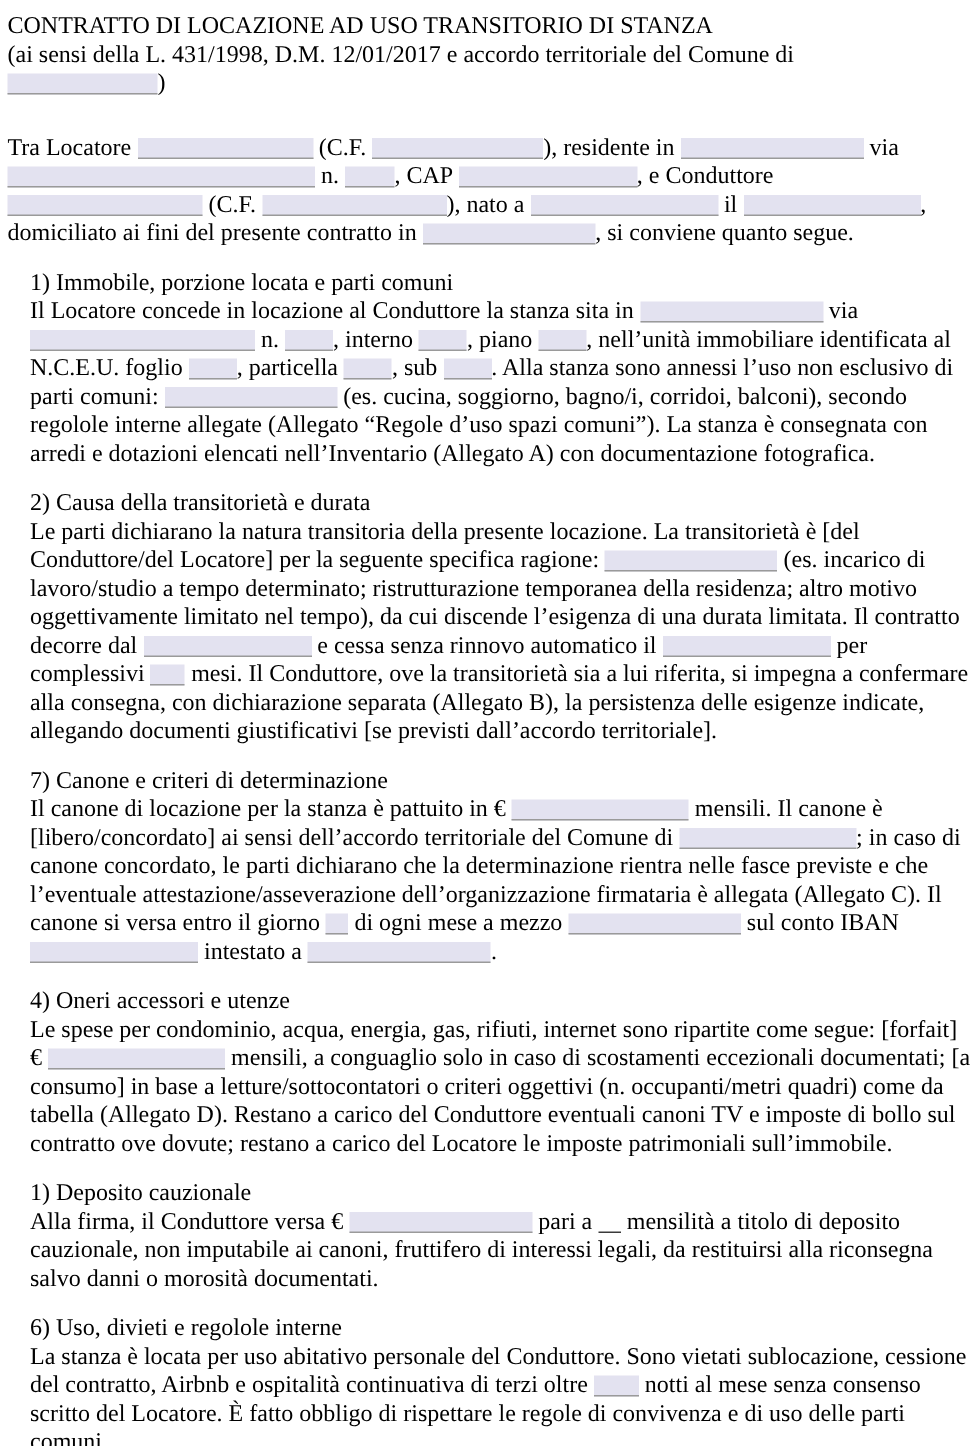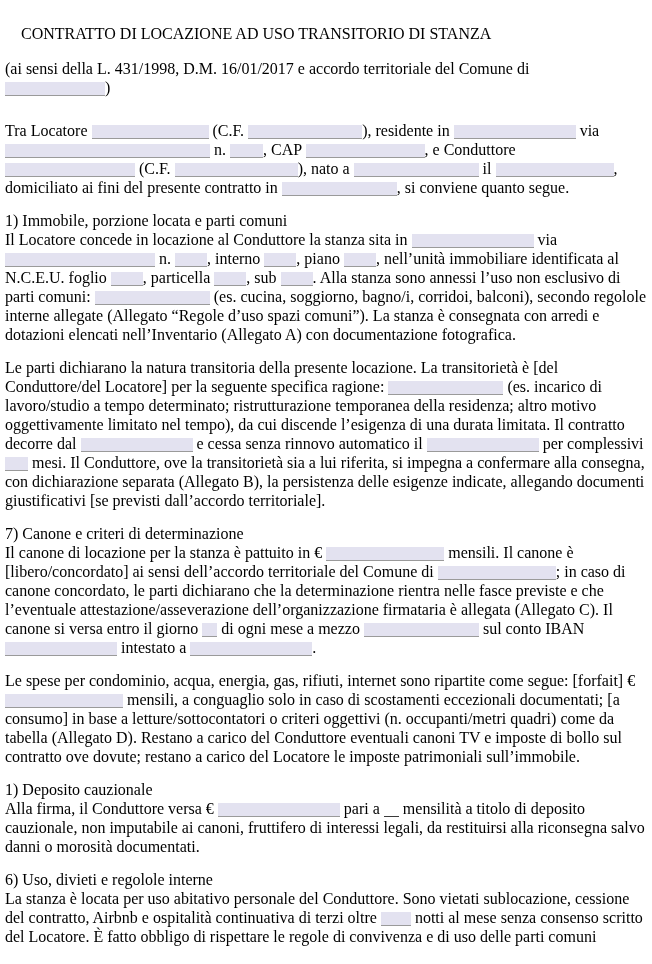--- a/index.html
+++ b/index.html
@@ -8,24 +8,24 @@
     width:652px;height:964px;
     box-sizing:border-box;
     padding:8px 2px 0 5px;
     background:var(--page-bg,#fff);
     color:var(--text-color,#000);
     font-family:"Liberation Serif","DejaVu Serif",serif;
     font-size:16px;line-height:19px;
     overflow:hidden;
   }
   p{margin:0;}
-  .title{margin:16px;}
+  .title{margin:0;}
   .subtitle{margin:0;}
   .intro{margin-top:24px;}
-  .section{margin-top:14px;}
+  .section{margin-top:14px;margin-left:15px;}
   .heading{margin:0;}
   .para{margin:0;}
   .field{
     display:inline-block;
     height:13px;
     background:var(--field-bg,#e3e2f0);
     border-bottom:1px solid var(--field-line,#9a9a9a);
     vertical-align:-3px;
   }
   .blank{
@@ -35,37 +35,39 @@
     vertical-align:-3px;
   }
 </style>
 </head>
 <body>
 
 <div class="page">
   <p class="title">CONTRATTO DI LOCAZIONE AD USO TRANSITORIO DI STANZA</p>
   <div>
       <div class="subtitle">
-        <p class="para"><span class="run">(ai sensi della L. 431/1998, D.M. 16/01/2017 e accordo territoriale del Comune di</span><br><span class="field" style="width: 100px;"></span><span class="run">)</span></p>
+        <p class="para"><span class="run">(ai sensi della L. 431/1998, D.M. 12/01/2017 e accordo territoriale del Comune di</span><br><span class="field" style="width: 100px;"></span><span class="run">)</span></p>
       </div>
       <div class="intro">
         <p class="para"><span class="run">Tra Locatore </span><span class="field" style="width: 117px;"></span><span class="run"> (C.F. </span><span class="field" style="width: 114px;"></span><span class="run">), residente in </span><span class="field" style="width: 122px;"></span><span class="run"> via </span><span class="field" style="width: 205px;"></span><span class="run"> n. </span><span class="field" style="width: 33px;"></span><span class="run">, CAP </span><span class="field" style="width: 119px;"></span><span class="run">, e Conduttore</span><br><span class="field" style="width: 130px;"></span><span class="run"> (C.F. </span><span class="field" style="width: 123px;"></span><span class="run">), nato a </span><span class="field" style="width: 125px;"></span><span class="run"> il </span><span class="field" style="width: 118px;"></span><span class="run">, domiciliato ai fini del presente contratto in </span><span class="field" style="width: 115px;"></span><span class="run">, si conviene quanto segue.</span></p>
       </div>
       <div class="section">
         <p class="heading">1) Immobile, porzione locata e parti comuni</p>
         <p class="para"><span class="run">Il Locatore concede in locazione al Conduttore la stanza sita in </span><span class="field" style="width: 122px;"></span><span class="run"> via </span><span class="field" style="width: 150px;"></span><span class="run"> n. </span><span class="field" style="width: 32px;"></span><span class="run">, interno </span><span class="field" style="width: 32px;"></span><span class="run">, piano </span><span class="field" style="width: 32px;"></span><span class="run">, nell’unità immobiliare identificata al N.C.E.U. foglio </span><span class="field" style="width: 32px;"></span><span class="run">, particella </span><span class="field" style="width: 32px;"></span><span class="run">, sub </span><span class="field" style="width: 32px;"></span><span class="run">. Alla stanza sono annessi l’uso non esclusivo di parti comuni: </span><span class="field" style="width: 115px;"></span><span class="run"> (es. cucina, soggiorno, bagno/i, corridoi, balconi), secondo regolole interne allegate (Allegato “Regole d’uso spazi comuni”). La stanza è consegnata con arredi e dotazioni elencati nell’Inventario (Allegato A) con documentazione fotografica.</span></p>
       </div>
       <div class="section">
+        <p class="heading">2) Causa della transitorietà e durata</p>
         <p class="para"><span class="run">Le parti dichiarano la natura transitoria della presente locazione. La transitorietà è [del Conduttore/del Locatore] per la seguente specifica ragione: </span><span class="field" style="width: 115px;"></span><span class="run"> (es. incarico di lavoro/studio a tempo determinato; ristrutturazione temporanea della residenza; altro motivo oggettivamente limitato nel tempo), da cui discende l’esigenza di una durata limitata. Il contratto decorre dal </span><span class="field" style="width: 112px;"></span><span class="run"> e cessa senza rinnovo automatico il </span><span class="field" style="width: 112px;"></span><span class="run"> per complessivi </span><span class="field" style="width: 23px;"></span><span class="run"> mesi. Il Conduttore, ove la transitorietà sia a lui riferita, si impegna a confermare alla consegna, con dichiarazione separata (Allegato B), la persistenza delle esigenze indicate, allegando documenti giustificativi [se previsti dall’accordo territoriale].</span></p>
       </div>
       <div class="section">
         <p class="heading">7) Canone e criteri di determinazione</p>
         <p class="para"><span class="run">Il canone di locazione per la stanza è pattuito in € </span><span class="field" style="width: 118px;"></span><span class="run"> mensili. Il canone è [libero/concordato] ai sensi dell’accordo territoriale del Comune di </span><span class="field" style="width: 118px;"></span><span class="run">; in caso di canone concordato, le parti dichiarano che la determinazione rientra nelle fasce previste e che l’eventuale attestazione/asseverazione dell’organizzazione firmataria è allegata (Allegato C). Il canone si versa entro il giorno </span><span class="field" style="width: 15px;"></span><span class="run"> di ogni mese a mezzo </span><span class="field" style="width: 115px;"></span><span class="run"> sul conto IBAN </span><span class="field" style="width: 112px;"></span><span class="run"> intestato a </span><span class="field" style="width: 122px;"></span><span class="run">.</span></p>
       </div>
       <div class="section">
+        <p class="heading">4) Oneri accessori e utenze</p>
         <p class="para"><span class="run">Le spese per condominio, acqua, energia, gas, rifiuti, internet sono ripartite come segue: [forfait] € </span><span class="field" style="width: 118px;"></span><span class="run"> mensili, a conguaglio solo in caso di scostamenti eccezionali documentati; [a consumo] in base a letture/sottocontatori o criteri oggettivi (n. occupanti/metri quadri) come da tabella (Allegato D). Restano a carico del Conduttore eventuali canoni TV e imposte di bollo sul contratto ove dovute; restano a carico del Locatore le imposte patrimoniali sull’immobile.</span></p>
       </div>
       <div class="section">
         <p class="heading">1) Deposito cauzionale</p>
         <p class="para"><span class="run">Alla firma, il Conduttore versa € </span><span class="field" style="width: 122px;"></span><span class="run"> pari a </span><span class="blank" style="width: 15px;"></span><span class="run"> mensilità a titolo di deposito cauzionale, non imputabile ai canoni, fruttifero di interessi legali, da restituirsi alla riconsegna salvo danni o morosità documentati.</span></p>
       </div>
       <div class="section">
         <p class="heading">6) Uso, divieti e regolole interne</p>
         <p class="para"><span class="run">La stanza è locata per uso abitativo personale del Conduttore. Sono vietati sublocazione, cessione del contratto, Airbnb e ospitalità continuativa di terzi oltre </span><span class="field" style="width: 30px;"></span><span class="run"> notti al mese senza consenso scritto del Locatore. È fatto obbligo di rispettare le regole di convivenza e di uso delle parti comuni</span></p>
       </div>

